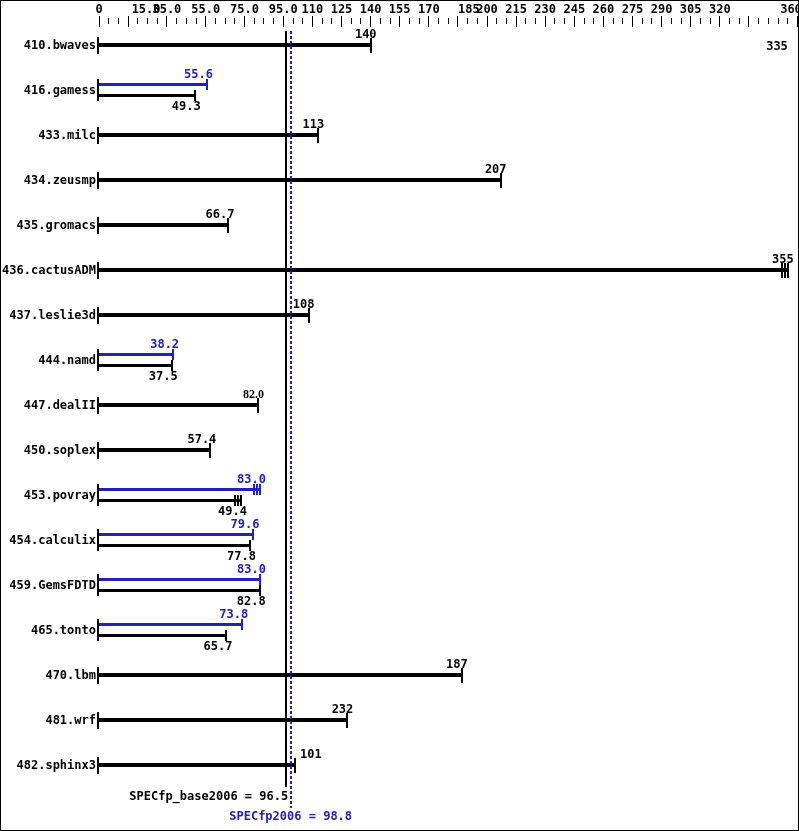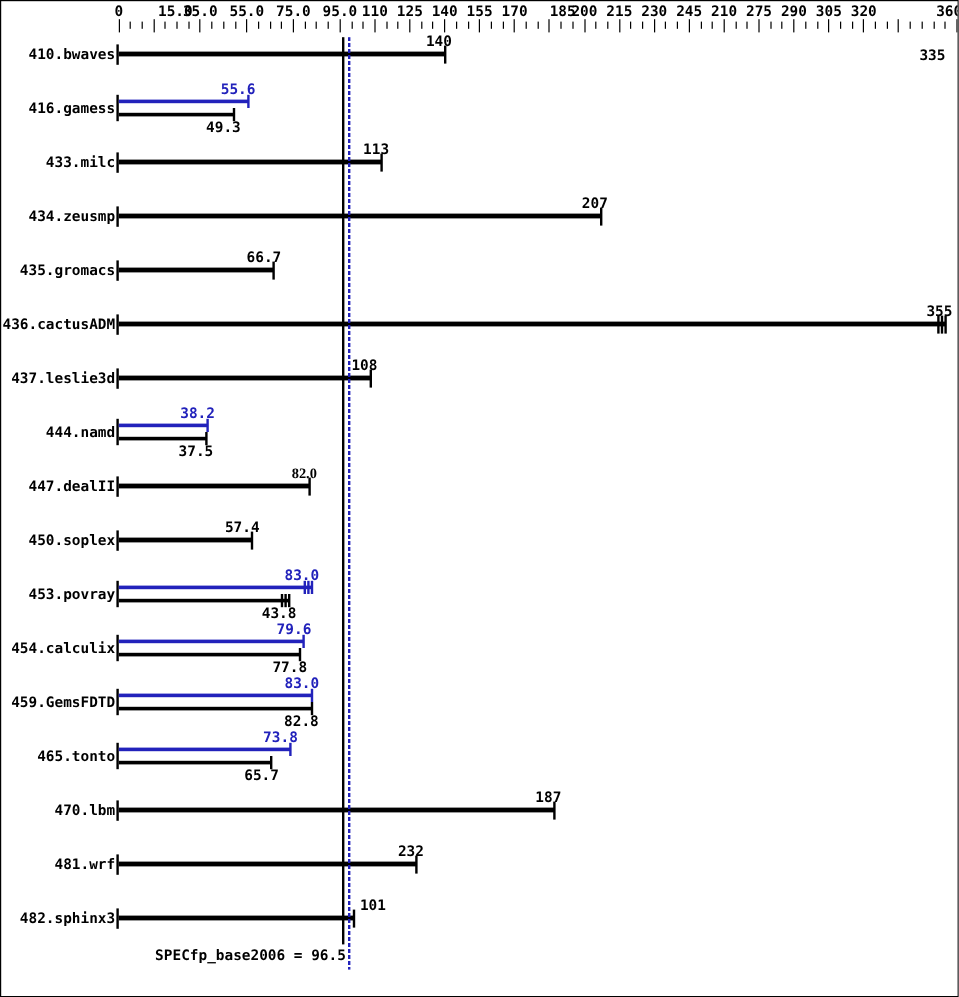--- a/index.html
+++ b/index.html
@@ -121,21 +121,21 @@
       <div class="axlabel" style="left: 426.9px; padding-left: 11px;">185</div>
       <div class="tick major" style="left: 485.5px;"></div>
       <div class="axlabel" style="left: 456px;">200</div>
       <div class="tick major" style="left: 514.6px;"></div>
       <div class="axlabel" style="left: 485.1px;">215</div>
       <div class="tick major" style="left: 543.7px;"></div>
       <div class="axlabel" style="left: 514.2px;">230</div>
       <div class="tick major" style="left: 572.8px;"></div>
       <div class="axlabel" style="left: 543.3px;">245</div>
       <div class="tick major" style="left: 601.9px;"></div>
-      <div class="axlabel" style="left: 572.4px;">210</div>
+      <div class="axlabel" style="left: 572.4px;">260</div>
       <div class="tick major" style="left: 631px;"></div>
       <div class="axlabel" style="left: 601.5px;">275</div>
       <div class="tick major" style="left: 660.1px;"></div>
       <div class="axlabel" style="left: 630.6px;">290</div>
       <div class="tick major" style="left: 689.2px;"></div>
       <div class="axlabel" style="left: 659.7px;">305</div>
       <div class="tick major" style="left: 718.3px;"></div>
       <div class="axlabel" style="left: 688.8px;">320</div>
       <div class="tick major" style="left: 747.4px;"></div>
       <div class="axlabel" style="left: 746px; margin-top: 37px;">335</div>
@@ -226,21 +226,21 @@
         <div class="starttick" style="left: 96px; top: 483px; height: 22px;"></div>
         <div class="bar" style="left: 98px; top: 487px; width: 161.02px; height: 3px; background: rgb(34, 34, 187);"></div>
         <div class="cap" style="left: 258.02px; top: 483px; height: 11px; background: rgb(34, 34, 187);"></div>
         <div class="cap" style="left: 255.02px; top: 483px; height: 11px; background: rgb(34, 34, 187);"></div>
         <div class="cap" style="left: 252.02px; top: 483px; height: 11px; background: rgb(34, 34, 187);"></div>
         <div class="val" style="left: 165.02px; top: 472px; color: rgb(34, 34, 187);">83.0</div>
         <div class="bar" style="left: 98px; top: 498px; width: 142.008px; height: 3px;"></div>
         <div class="cap" style="left: 239.008px; top: 494px; height: 11px; background: rgb(0, 0, 0);"></div>
         <div class="cap" style="left: 236.008px; top: 494px; height: 11px; background: rgb(0, 0, 0);"></div>
         <div class="cap" style="left: 233.008px; top: 494px; height: 11px; background: rgb(0, 0, 0);"></div>
-        <div class="val" style="left: 146.008px; top: 504px;">43.8</div>
+        <div class="val" style="left: 146.008px; top: 504px;">49.4</div>
       </div>
       <div>
         <div class="bench-label" style="left: -35px; top: 532px;">454.calculix</div>
         <div class="starttick" style="left: 96px; top: 528px; height: 22px;"></div>
         <div class="bar" style="left: 98px; top: 532px; width: 154.424px; height: 3px; background: rgb(34, 34, 187);"></div>
         <div class="cap" style="left: 251.424px; top: 528px; height: 11px; background: rgb(34, 34, 187);"></div>
         <div class="val" style="left: 158.424px; top: 517px; color: rgb(34, 34, 187);">79.6</div>
         <div class="bar" style="left: 98px; top: 543px; width: 150.932px; height: 3px;"></div>
         <div class="cap" style="left: 247.932px; top: 539px; height: 11px; background: rgb(0, 0, 0);"></div>
         <div class="val" style="left: 154.932px; top: 549px;">77.8</div>
@@ -285,13 +285,14 @@
         <div class="bar" style="left: 98px; top: 762px; width: 195.94px; height: 4px;"></div>
         <div class="cap" style="left: 292.94px; top: 756.5px; height: 15px; background: rgb(0, 0, 0);"></div>
         <div class="val left-align" style="left: 298.94px; top: 747px;">101</div>
       </div>
     </div>
   <div id="reflines">
       <div class="refline-solid" style="left: 284.21px; top: 30px; height: 756px;"></div>
       <div class="refline-dotted" style="left: 288.672px; top: 30px; height: 777px; background-image: repeating-linear-gradient(rgb(34, 34, 187) 0px, rgb(34, 34, 187) 3px, transparent 3px, transparent 5px);"></div>
     </div>
   <div class="summary base" id="sum-base" style="left: -12.79px; top: 789px;">SPECfp_base2006 = 96.5</div>
+  <div class="summary peak" id="sum-peak" style="left: 139.672px; top: 809px; color: rgb(34, 34, 187);">SPECfp2006 = 98.8</div>
 </div>
 
 </body></html>

